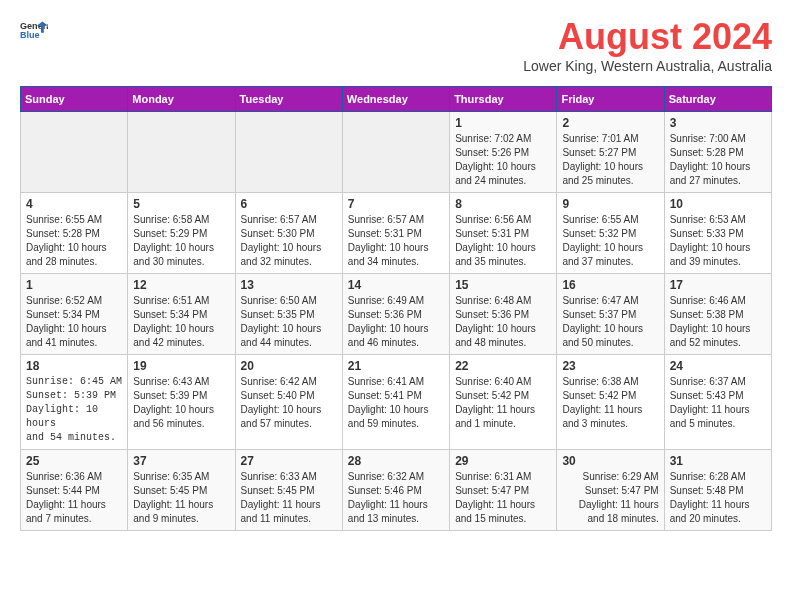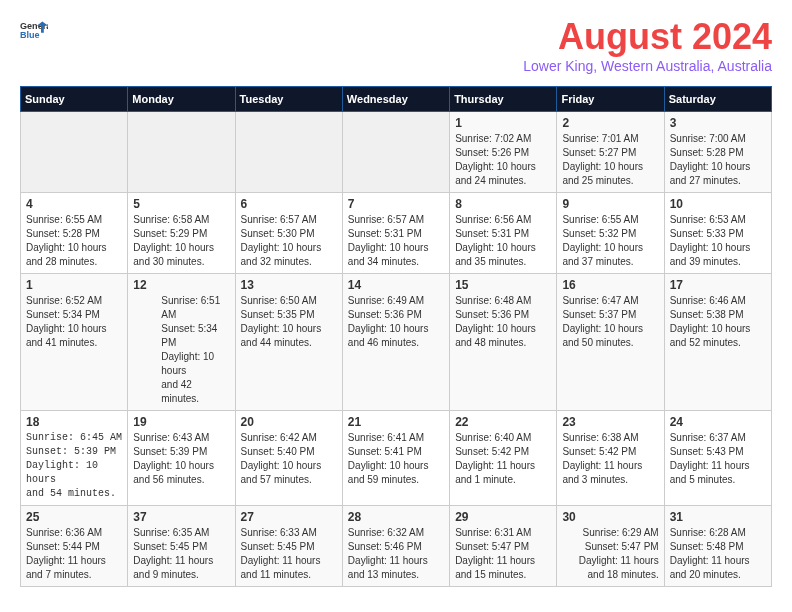--- a/index.html
+++ b/index.html
@@ -28,30 +28,30 @@
     .title-area {
       text-align: right;
     }
     .calendar-title {
       font-size: 36px;
       font-weight: bold;
       color: #ef4444;
     }
     .calendar-subtitle {
       font-size: 14px;
-      color: #8b5cf6;
+      color: #404040;
       font-weight: normal;
     }
     .calendar-table {
       width: 100%;
       border-collapse: collapse;
       font-size: 10px;
     }
     .calendar-table thead th {
-      background-color: #0f172a;
+      background-color: #a21caf;
       color: #fff;
       padding: 6px 4px;
       text-align: left;
       font-size: 11px;
       font-weight: bold;
       border: 1px solid #1e5a9e;
     }
     .calendar-table tbody td {
       border: 1px solid #ccc;
       vertical-align: top;
@@ -193,21 +193,21 @@
       <tr>
         <td>
           <span class="day-number">1</span>
           <div class="day-info" style="white-space: pre-line;">Sunrise: 6:52 AM
 Sunset: 5:34 PM
 Daylight: 10 hours
 and 41 minutes.</div>
         </td>
         <td>
           <span class="day-number">12</span>
-          <div class="day-info" style="white-space: pre-line; margin-left: 28px;">Sunrise: 6:51 AM
+          <div class="day-info" style="white-space: pre-line;">Sunrise: 6:51 AM
 Sunset: 5:34 PM
 Daylight: 10 hours
 and 42 minutes.</div>
         </td>
         <td>
           <span class="day-number">13</span>
           <div class="day-info" style="white-space: pre-line;">Sunrise: 6:50 AM
 Sunset: 5:35 PM
 Daylight: 10 hours
 and 44 minutes.</div>

